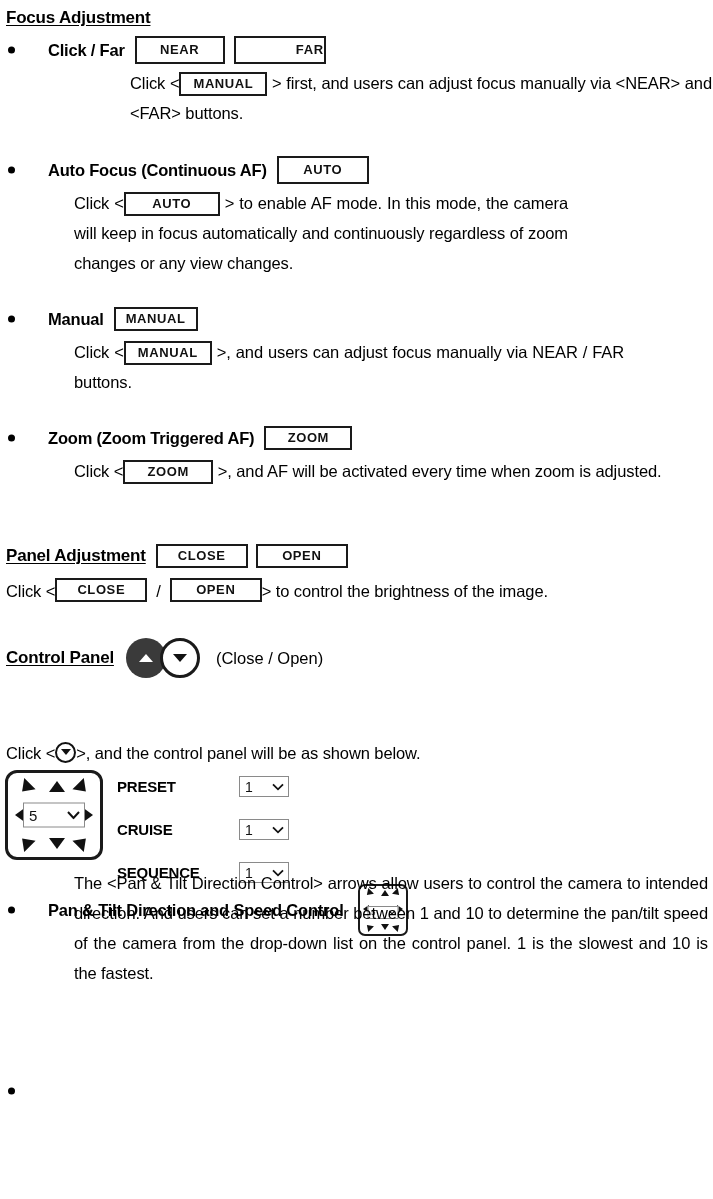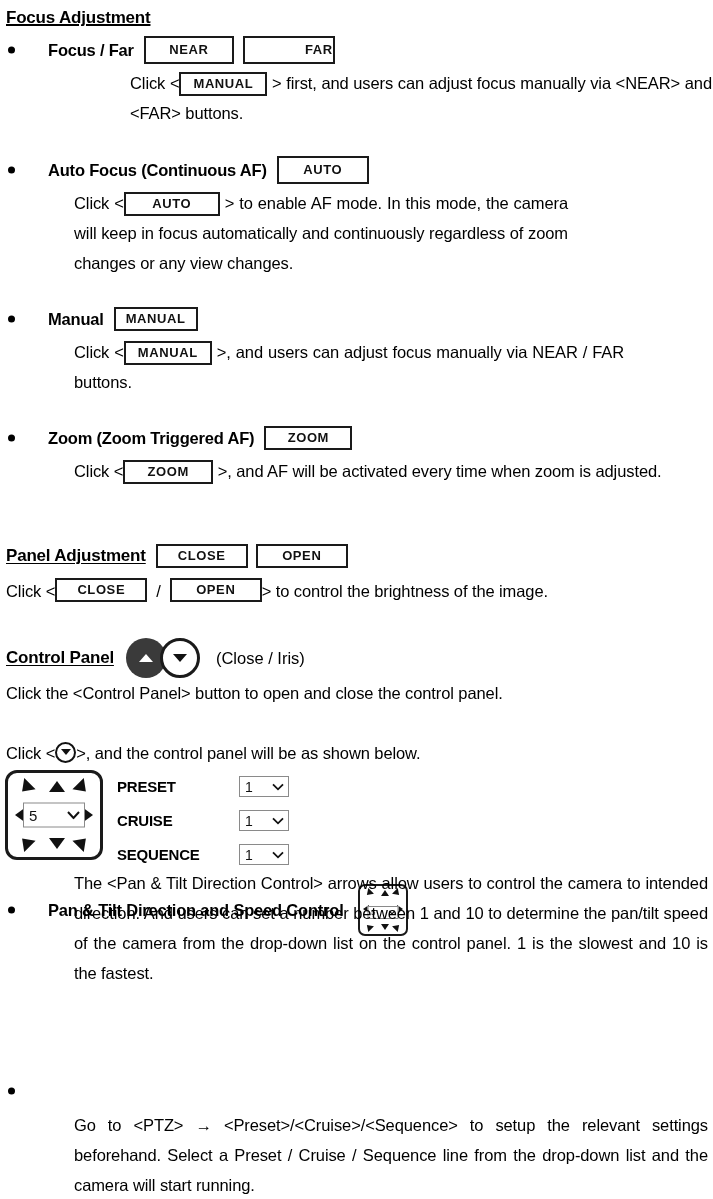--- a/index.html
+++ b/index.html
@@ -221,21 +221,21 @@
 
   
   .panel-row {
     display: flex;
     align-items: flex-start;
     gap: 14px;
   }
   .panel-opts {
     display: flex;
     flex-direction: column;
-    gap: 13px;
+    gap: 22px;
     padding-top: 6px;
   }
   .opt-row {
     display: flex;
     align-items: center;
   }
   .opt-name {
     font-weight: bold;
     font-size: 15px;
     letter-spacing: -0.2px;
@@ -244,28 +244,28 @@
 
   .row-inline { display: flex; align-items: center; }
   .nowrap { white-space: nowrap; }
   .gapx { display: inline-block; width: 10px; }
 </style>
 </head>
 <body>
 
 <div class="page">
 
-  <div style="position:absolute; left:6px; top:8px;text-decoration:underline;">
+  <div style="position:absolute; left:6px; top:8px;">
     <div class="sec-head">Focus Adjustment</div>
   </div>
 
   <div style="position:absolute; left:0; top:36px; width:713px;">
     <div class="bullet-row">
       <span class="bullet-dot"></span>
-      <span class="bullet-label">Focus / Far</span>
+      <span class="bullet-label">Click / Far</span>
       <span class="gapx"></span>
       <span class="btn big" style="min-width:90px;">NEAR</span>
       <span style="display:inline-block;width:9px;"></span>
       <span class="btn big" style="min-width:92px;text-align:right;">FAR</span>
     </div>
   </div>
 
   <div style="position:absolute; left:8px; top:68px; width:661px;padding-left:48px;">
     <div class="body-text indent">
       <span class="nowrap">
@@ -351,27 +351,24 @@
       <span style="display:inline-block;width:12px;"></span>
       <span class="cp-pair">
         <span class="cp-circle dark">
             <i class="tri up"></i>
           </span>
         <span class="cp-circle light">
             <i class="tri down"></i>
           </span>
       </span>
       <span style="display:inline-block;width:12px;"></span>
-      <span style="font-size:16.5px;">(Close / Iris)</span>
-    </div>
-  </div>
-
-  <div style="position:absolute; left:6px; top:678px; width:700px;">
-    <div class="body-text">Click the &lt;Control Panel&gt; button to open and close the control panel.</div>
-  </div>
+      <span style="font-size:16.5px;">(Close / Open)</span>
+    </div>
+  </div>
+
 
   <div style="position:absolute; left:6px; top:738px; width:700px;">
     <div class="body-text row-inline">
       <span>Click &lt;</span>
         <span class="mini-circle">
           <i class="tri down"></i>
         </span>
         <span>&gt;, and the control panel will be as shown below.</span>
     </div>
   </div>
@@ -468,17 +465,14 @@
   <div style="position:absolute; left:0; top:868px; width:713px;">
     <div class="body-text indent">The &lt;Pan &amp; Tilt Direction Control&gt; arrows allow users to control the camera to intended direction. And users can set a number between 1 and 10 to determine the pan/tilt speed of the camera from the drop-down list on the control panel. 1 is the slowest and 10 is the fastest.</div>
   </div>
 
   <div style="position:absolute; left:0; top:1080px; width:713px;">
     <div class="bullet-row">
       <span class="bullet-dot"></span>
     </div>
   </div>
 
-  <div style="position:absolute; left:0; top:1110px; width:713px;">
-    <div class="body-text indent">Go to &lt;PTZ&gt; → &lt;Preset&gt;/&lt;Cruise&gt;/&lt;Sequence&gt; to setup the relevant settings beforehand. Select a Preset / Cruise / Sequence line from the drop-down list and the camera will start running.</div>
-  </div>
 
 </div>
 
 </body></html>

